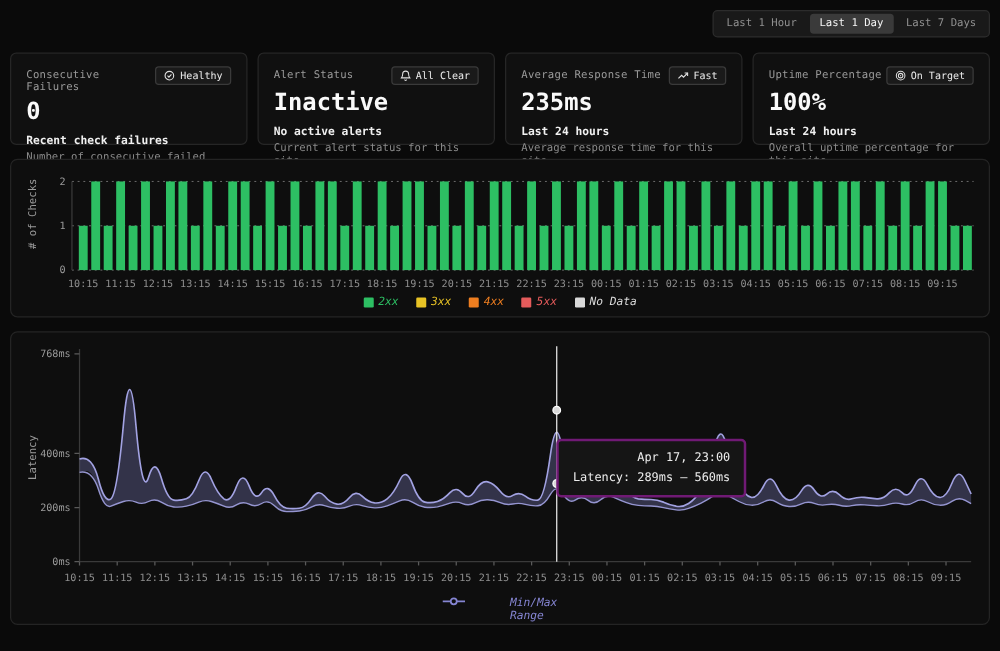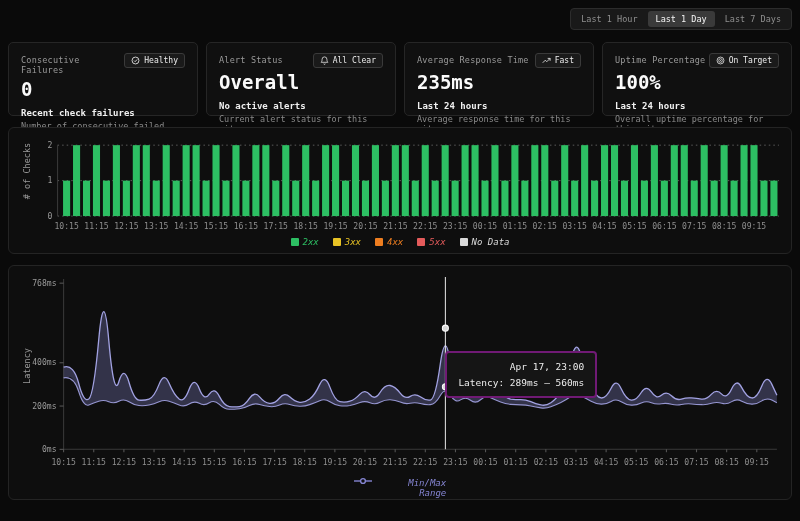--- a/index.html
+++ b/index.html
@@ -108,21 +108,21 @@
       <span class="card-title">Alert Status</span>
       <span class="badge">
         <svg width="9" height="9" viewBox="0 0 12 12">
             <path d="M6 1.2a3.2 3.2 0 0 0-3.2 3.2c0 2.7-.9 3.4-1.3 4h9A A" fill="none"></path>
             <path d="M6 1.2a3.2 3.2 0 0 1 3.2 3.2c0 2.7.9 3.4 1.3 4H1.5c.4-.6 1.3-1.3 1.3-4A3.2 3.2 0 0 1 6 1.2z" fill="none" stroke="#e0e0e0" stroke-width="1.1"></path>
             <path d="M5 10.2a1 1 0 0 0 2 0" fill="none" stroke="#e0e0e0" stroke-width="1.1"></path>
           </svg>
         <span>All Clear</span>
       </span>
     </div>
-    <div class="card-value">Overall</div>
+    <div class="card-value">Inactive</div>
     <div class="card-sub">No active alerts</div>
     <div class="card-desc">Current alert status for this site</div>
   </div>
 
   <div class="card">
     <div class="card-head">
       <span class="card-title">Average Response Time</span>
       <span class="badge">
         <svg width="9" height="9" viewBox="0 0 12 12">
             <polyline points="1,9 4.4,5.6 6.4,7.6 10.8,3.2" fill="none" stroke="#e0e0e0" stroke-width="1.2"></polyline>
@@ -353,21 +353,21 @@
         <line x1="422.7887323943662" x2="422.7887323943662" y1="6" y2="176" stroke="#e6e6e6" stroke-width="1"></line>
         <circle cx="422.7887323943662" cy="56.41666666666667" r="3" fill="#d9d9d9" stroke="#ffffff" stroke-width="1"></circle>
         <circle cx="422.7887323943662" cy="114.28645833333334" r="3" fill="#d9d9d9" stroke="#ffffff" stroke-width="1"></circle>
       </svg>
     <div class="tooltip" id="latency-tooltip" style="left: 55.9244%; top: 38%;">
       <div class="tt-date">Apr 17, 23:00</div>
       <div class="tt-val">Latency: 289ms – 560ms</div>
     </div>
   </div>
   <div class="legend-row" id="latency-legend">
-    <span class="legend-item" style="color: rgb(133, 133, 210); text-align: right;">
+    <span class="legend-item" style="color: rgb(133, 133, 210);">
       <svg class="minmax-icon" width="18" height="8">
           <line x1="0" y1="4" x2="18" y2="4" stroke="#8585d2" stroke-width="1.4"></line>
           <circle cx="9" cy="4" r="2.4" fill="#0e0e0e" stroke="#8585d2" stroke-width="1.4"></circle>
         </svg>
       <span>Min/Max Range</span>
     </span>
   </div>
 </div>
 
 </body></html>

